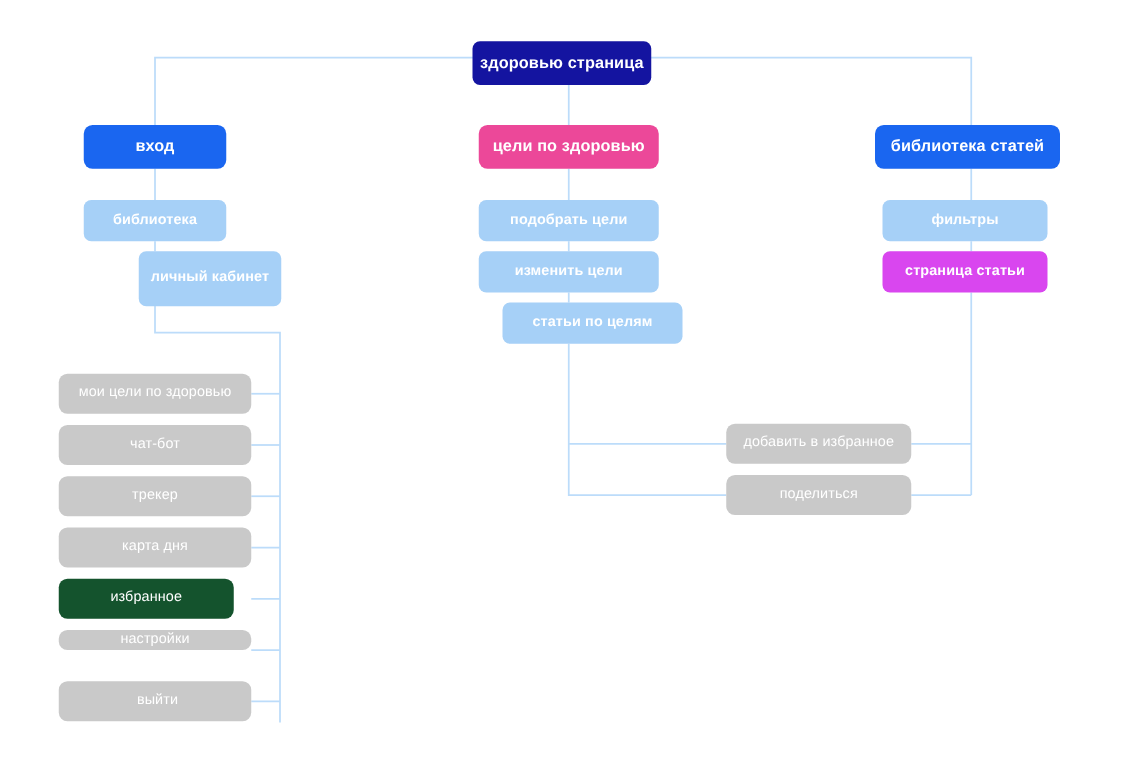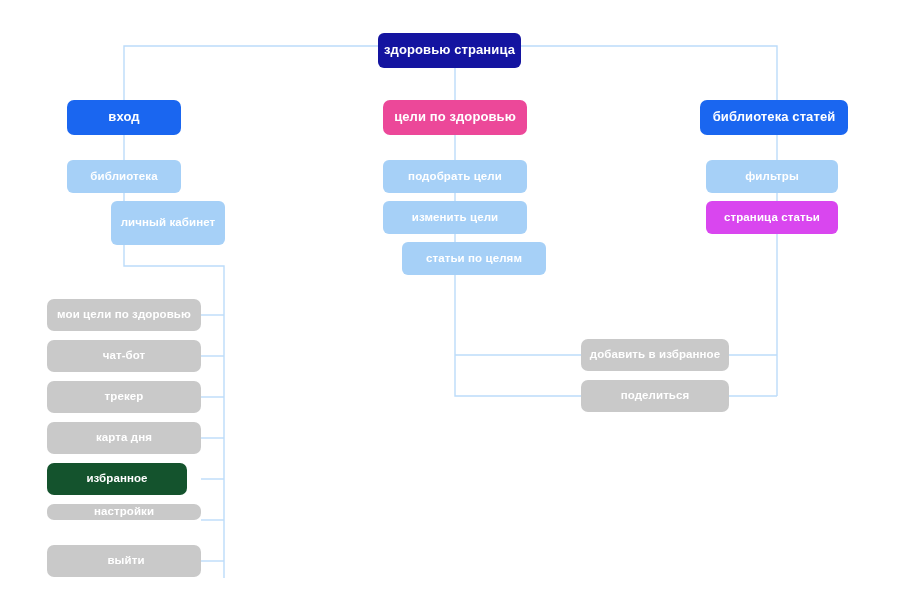--- a/index.html
+++ b/index.html
@@ -55,21 +55,21 @@
   .node.sub {
     background: #a6d0f7;
     color: #ffffff;
     font-weight: bold;
     font-size: 11.5px;
     border-radius: 6px;
   }
   .node.muted {
     background: #c9c9c9;
     color: #ffffff;
-    font-weight: bold;
+    font-weight: normal;
     font-size: 11.5px;
     border-radius: 7px;
   }
 </style>
 </head>
 <body>
 
 <div id="canvas" style="background: rgb(255, 255, 255);">
   <svg id="wires" viewBox="0 0 900 611" xmlns="http://www.w3.org/2000/svg">
       <path d="M 449 68 L 449 46 L 124 46 L 124 100" fill="none" stroke="#bcdcfa" stroke-width="1.4" stroke-linecap="butt"></path>

